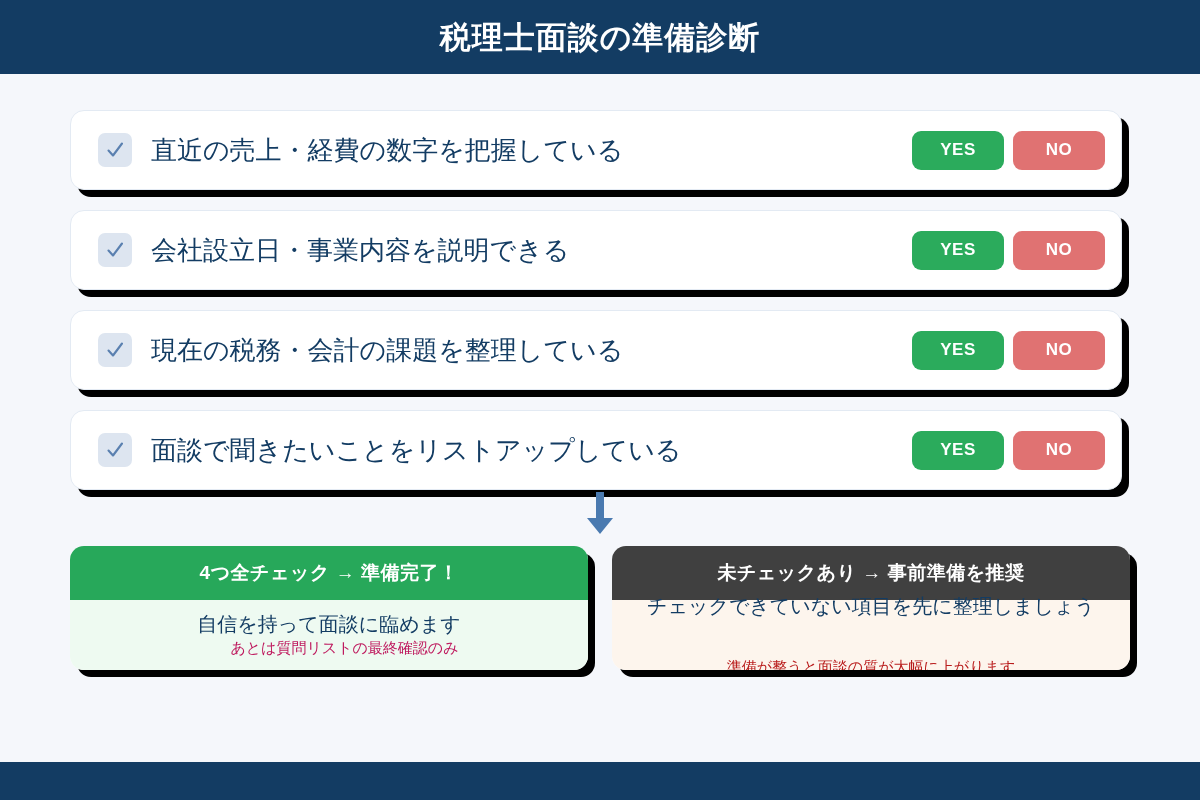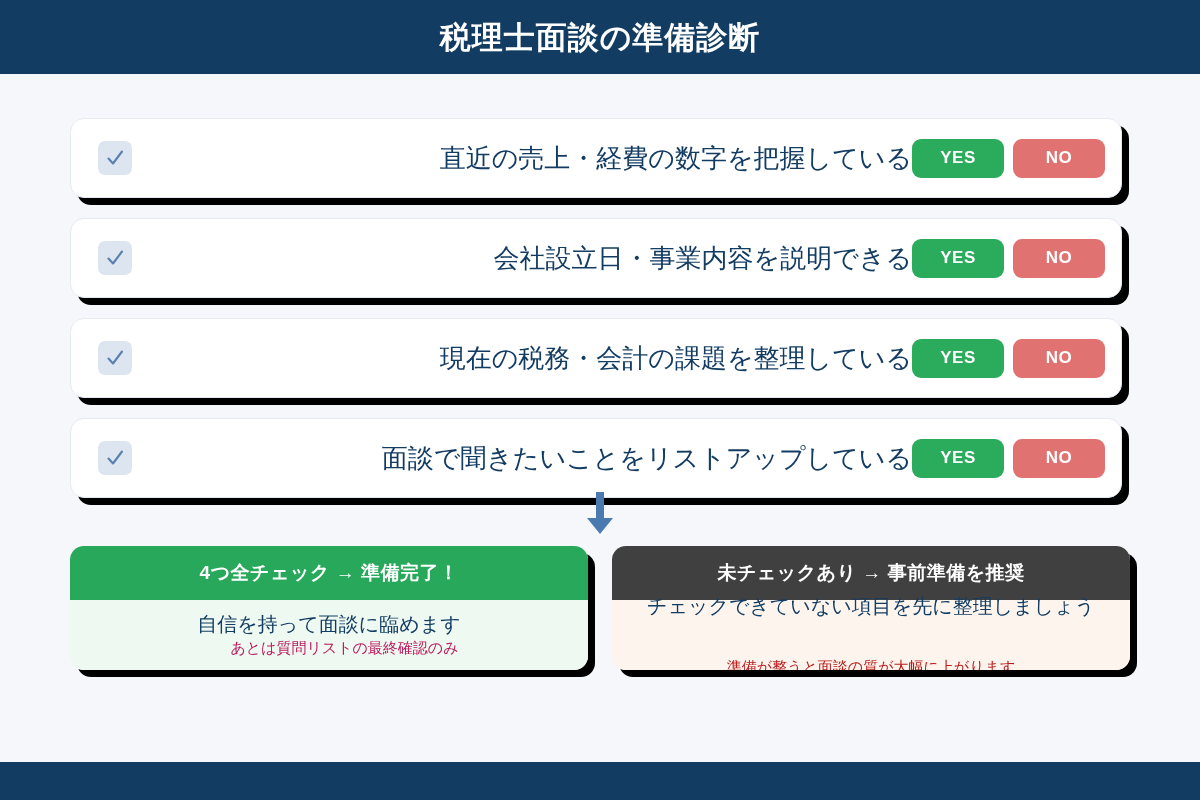--- a/index.html
+++ b/index.html
@@ -42,23 +42,22 @@
     top: 762px;
     width: 1200px;
     height: 38px;
     background: #133c63;
   }
 
   
   .checklist {
     position: absolute;
     left: 70px;
-    top: 118px;
+    top: 110px;
     width: 1052px;
-    text-align: right;
   }
   .check-card {
     position: relative;
     height: 78px;
     background: #ffffff;
     border: 1px solid #e3eaf3;
     border-radius: 14px;
     box-shadow: 7px 7px 0 #000000;
     margin-bottom: 20px;
     display: flex;

